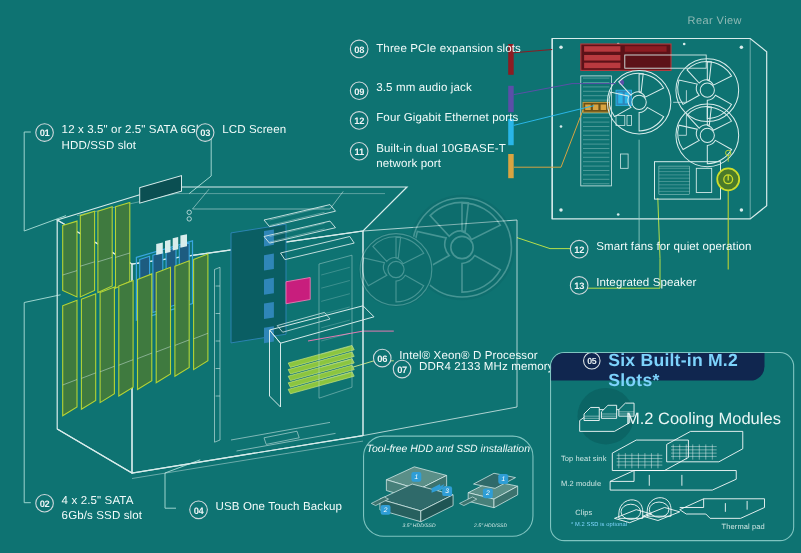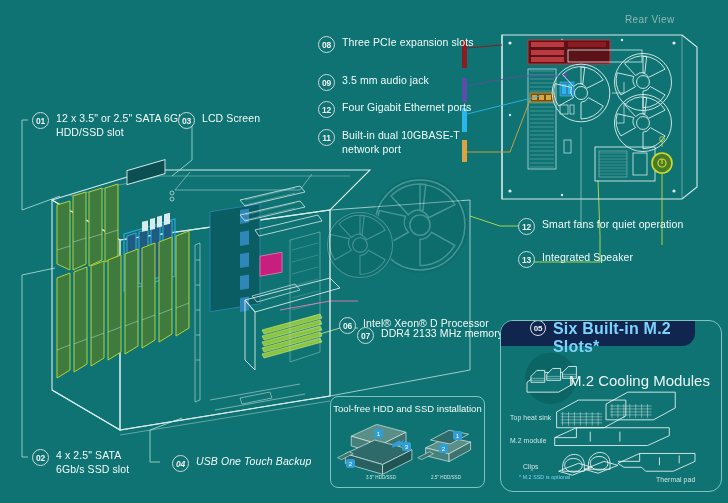--- a/index.html
+++ b/index.html
@@ -45,21 +45,21 @@
   .m2title { font-size:16px; font-weight:bold; color:#7dd3fc; letter-spacing:.2px; }
   .m2-cooling-label {
     position:absolute; left:68px; top:51px; font-size:15px; color:#eaf6f5;
   }
   .m2-row-label { position:absolute; font-size:6.8px; color:#cfe7e4; letter-spacing:.1px; }
   .m2-foot { position:absolute; left:18px; bottom:11px; font-size:5.2px; color:#7fd6ff; letter-spacing:.1px; }
 
   
   .tfpanel {
     position:absolute; left:330px; top:396px; width:155px; height:92px;
-    border:1.1px solid #7fc4c0; border-radius:8px;
+    border:1.1px solid #7fc4c0; border-radius:19px;font-style:italic;
   }
   .tftitle {
     position:absolute; left:0; right:0; top:6px; text-align:center;
     font-size:9.5px; color:#f2fbfa;
   }
   .tfcap { position:absolute; font-size:4.6px; color:#cfe7e4; text-align:center; }
   .stepnum {
     position:absolute; width:9px; height:9px; border-radius:2px; background:#2f9ed6;
     color:#fff; font-size:6px; display:flex; align-items:center; justify-content:center;
   }
@@ -336,36 +336,36 @@
     <div class="badge">02</div>
     <div class="ctext">4 x 2.5" SATA
 6Gb/s SSD slot</div>
   </div>
 
   <div class="callout" style="left:178px; top:112px;">
     <div class="badge">03</div>
     <div class="ctext">LCD Screen</div>
   </div>
 
-  <div class="callout" style="left:172px; top:455px;font-style:italic;">
+  <div class="callout" style="left:172px; top:455px;">
     <div class="badge">04</div>
     <div class="ctext">USB One Touch Backup</div>
   </div>
 
   <div class="callout" style="left:339px; top:293px;margin-top:24px;">
     <div class="badge">06</div>
     <div class="ctext">Intel® Xeon® D Processor</div>
   </div>
 
   <div class="callout" style="left:357px; top:327px;">
     <div class="badge">07</div>
     <div class="ctext">DDR4 2133 MHz memory</div>
   </div>
 
-  <div class="callout" style="left:318px; top:36px;">
+  <div class="callout" style="left:318px; top:36px;align-items:center;">
     <div class="badge">08</div>
     <div class="ctext">Three PCIe expansion slots</div>
   </div>
 
   <div class="callout" style="left:318px; top:74px;">
     <div class="badge">09</div>
     <div class="ctext">3.5 mm audio jack</div>
   </div>
 
   <div class="callout" style="left:318px; top:101px;">

